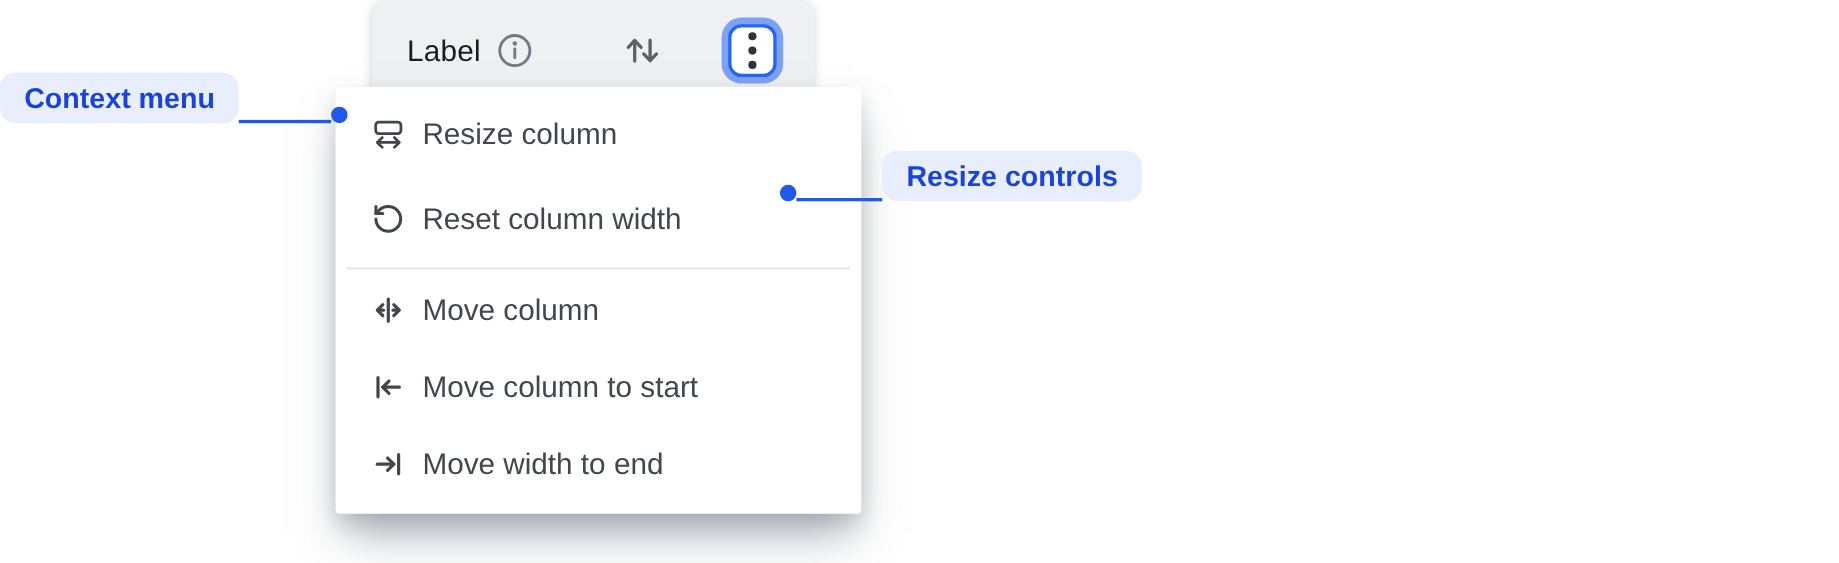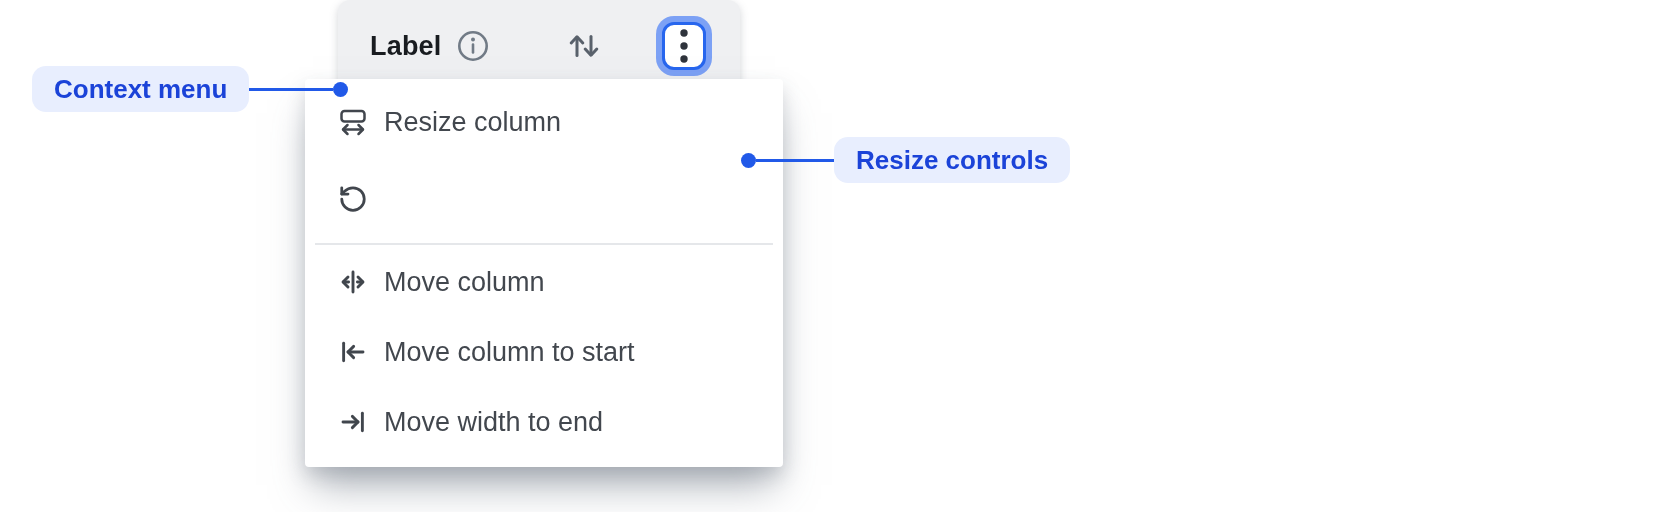--- a/index.html
+++ b/index.html
@@ -9,21 +9,21 @@
     background:#ffffff;
   }
   
   .header{
     position:absolute;left:338px;top:0;width:402px;height:92px;
     background:#eff0f2;border-radius:0 0 12px 12px;border-radius:12px 12px 2px 2px;
     box-shadow:0 3px 8px rgba(96,104,116,.28);
     display:flex;align-items:center;box-sizing:border-box;
     padding:0 34px 0 32px;z-index:1;
   }
-  .header-label{font-size:27px;font-weight:700;color:#191c20;letter-spacing:.2px;}
+  .header-label{font-size:27px;font-weight:400;color:#191c20;letter-spacing:.2px;}
   .icon{display:inline-flex;align-items:center;justify-content:center;}
   .info{margin-left:14px;}
   .sort{margin-left:auto;}
   .kebab-btn{
     margin-left:60px;width:44px;height:48px;box-sizing:border-box;
     background:#ffffff;border:3px solid #2766ee;border-radius:12px;
     box-shadow:0 0 0 6px rgba(85,135,245,.75);
     display:flex;align-items:center;justify-content:center;
     padding:0;cursor:pointer;
   }
@@ -34,21 +34,21 @@
     box-shadow:0 26px 38px -8px rgba(95,105,120,.5),0 8px 18px rgba(95,105,120,.22);
   }
   .menu-item{
     position:absolute;left:0;width:100%;height:56px;box-sizing:border-box;
     display:flex;align-items:center;padding-left:33px;cursor:pointer;
   }
   .menu-item .mi{width:30px;height:30px;margin-right:16px;flex:none;}
   .menu-item .mi-label{font-size:27px;color:#42474e;white-space:nowrap;}
   .divider{position:absolute;left:10px;right:10px;height:2px;background:#e5e7ea;}
   
-  .callout{position:absolute;display:flex;align-items:center;z-index:3;padding-left:32px;}
+  .callout{position:absolute;display:flex;align-items:flex-end;z-index:3;}
   .pill{
     height:46px;display:inline-flex;align-items:center;padding:0 22px;
     background:#e8eefe;border-radius:14px;color:#1b43d8;
     font-size:26px;font-weight:600;white-space:nowrap;
   }
   .conn-line{height:3px;background:#2159e8;flex:none;}
   .conn-dot{width:15px;height:15px;border-radius:50%;background:#2159e8;flex:none;}
   svg{display:block;}
 </style>
 </head>
@@ -98,20 +98,21 @@
       <span class="mi-label">Resize column</span>
     </div>
 
     <div class="menu-item" style="top:92px">
       <span class="icon mi">
         <svg width="30" height="30" viewBox="0 0 24 24" fill="none" stroke="#41464d" stroke-width="2.2" stroke-linecap="round" stroke-linejoin="round">
           <path d="M3 12a9 9 0 1 0 9-9 9.75 9.75 0 0 0-6.74 2.74L3 8"></path>
           <path d="M3 3v5h5"></path>
         </svg>
       </span>
+      <span class="mi-label">Reset column width</span>
     </div>
 
     <div class="divider" style="top:164px"></div>
 
     <div class="menu-item" style="top:245px">
       <span class="icon mi">
         <svg width="30" height="30" viewBox="0 0 24 24" fill="none" stroke="#41464d" stroke-width="2.3" stroke-linecap="round" stroke-linejoin="round">
           <path d="M4.5 5v14"></path>
           <path d="M12.5 7.5 8 12l4.5 4.5"></path>
             <path d="M8 12h12"></path>

